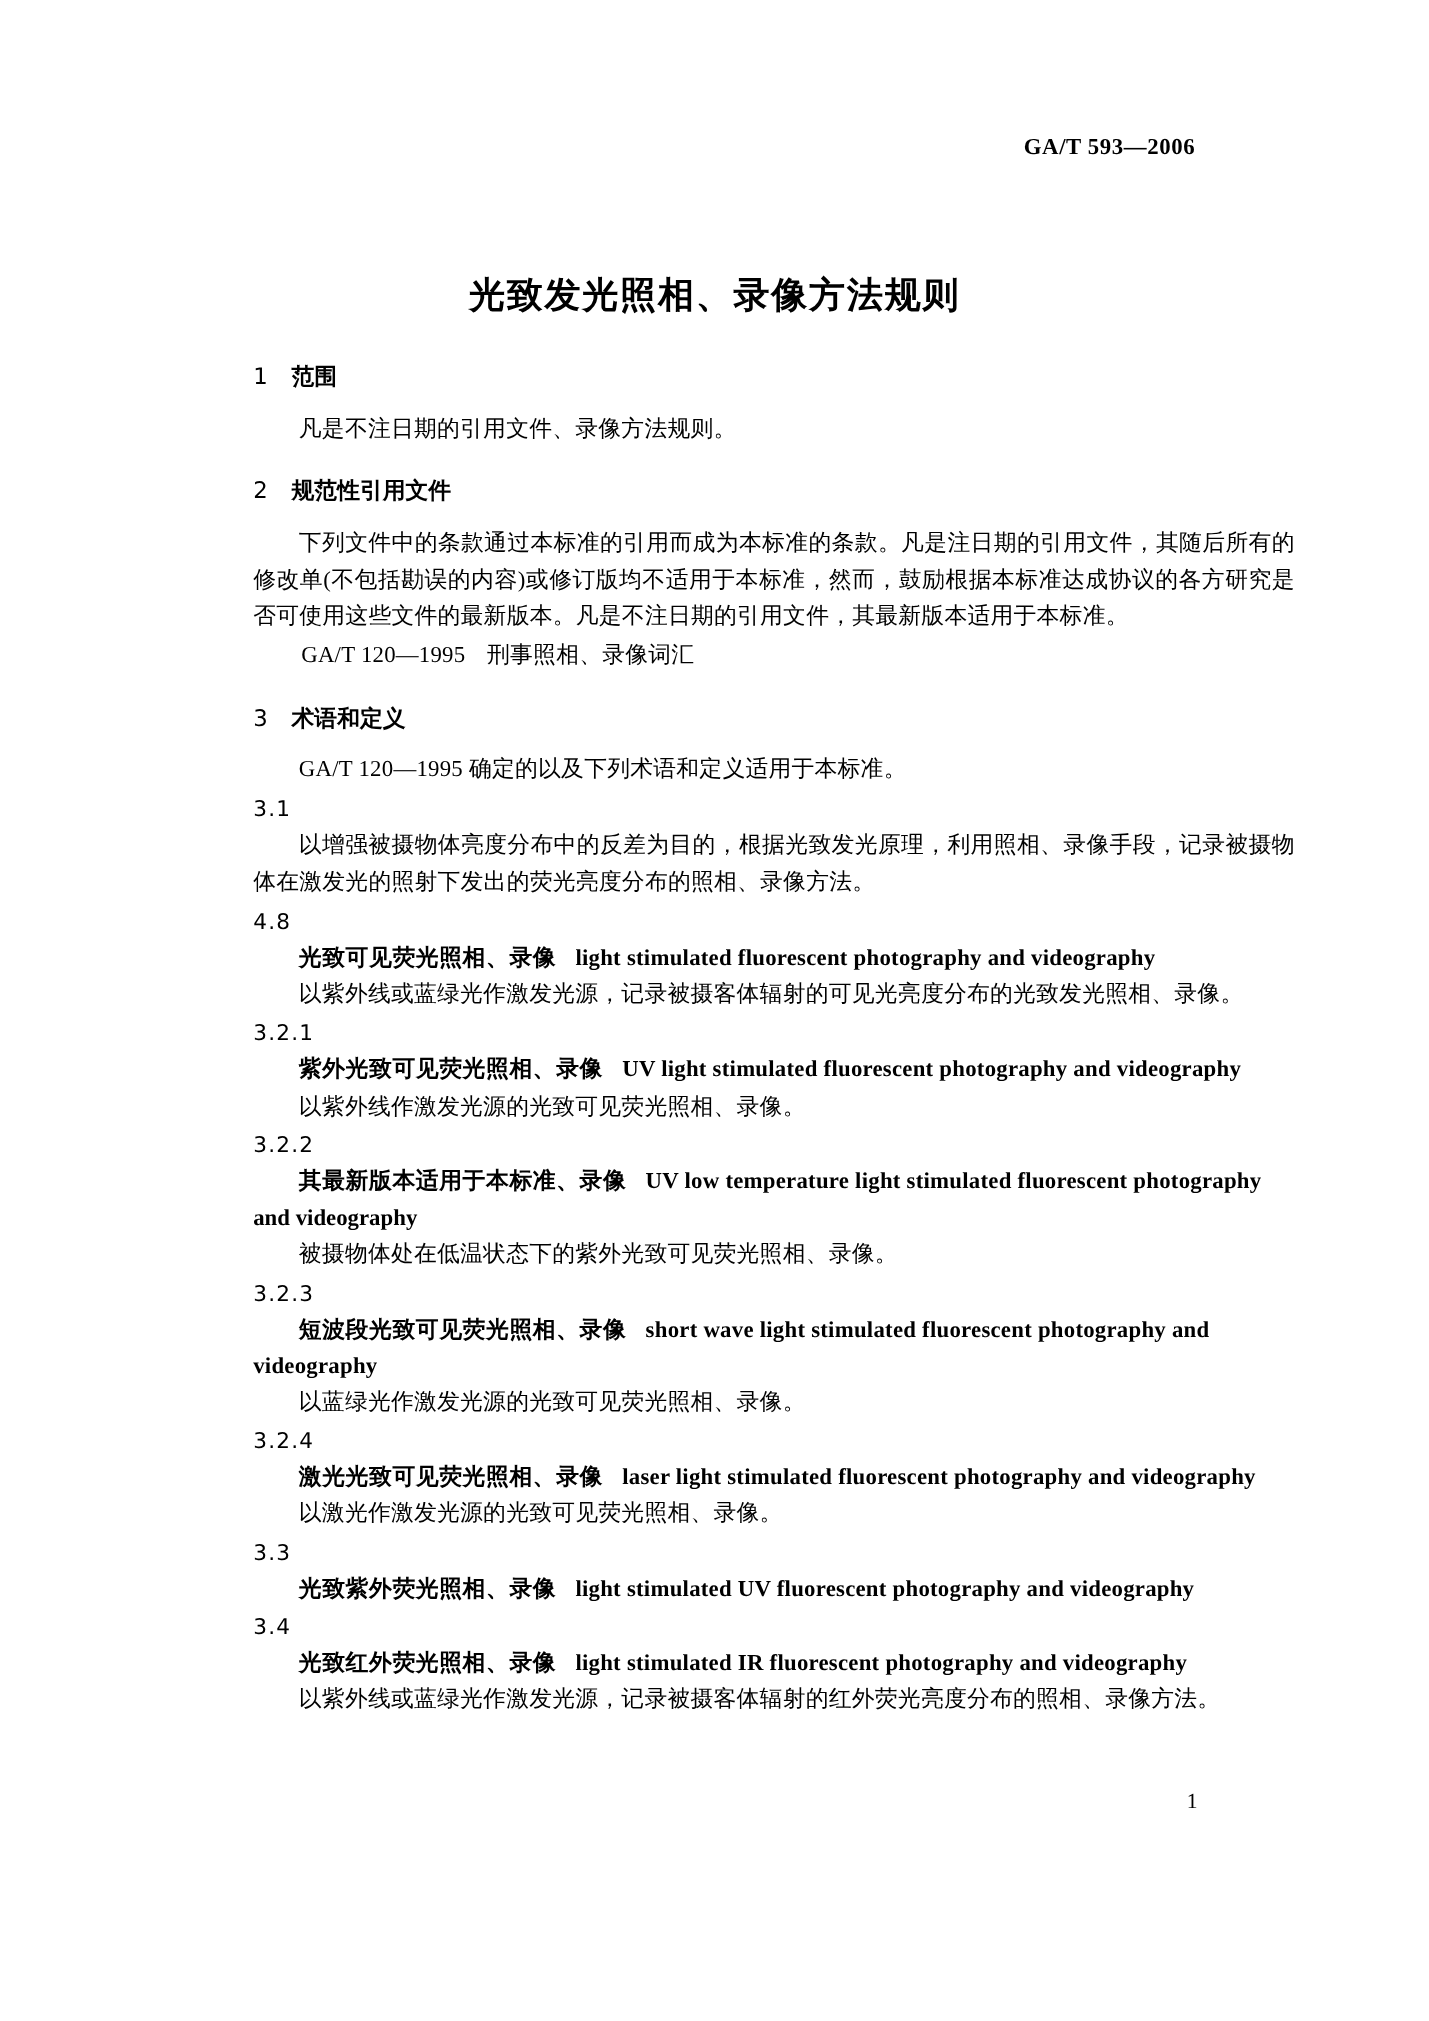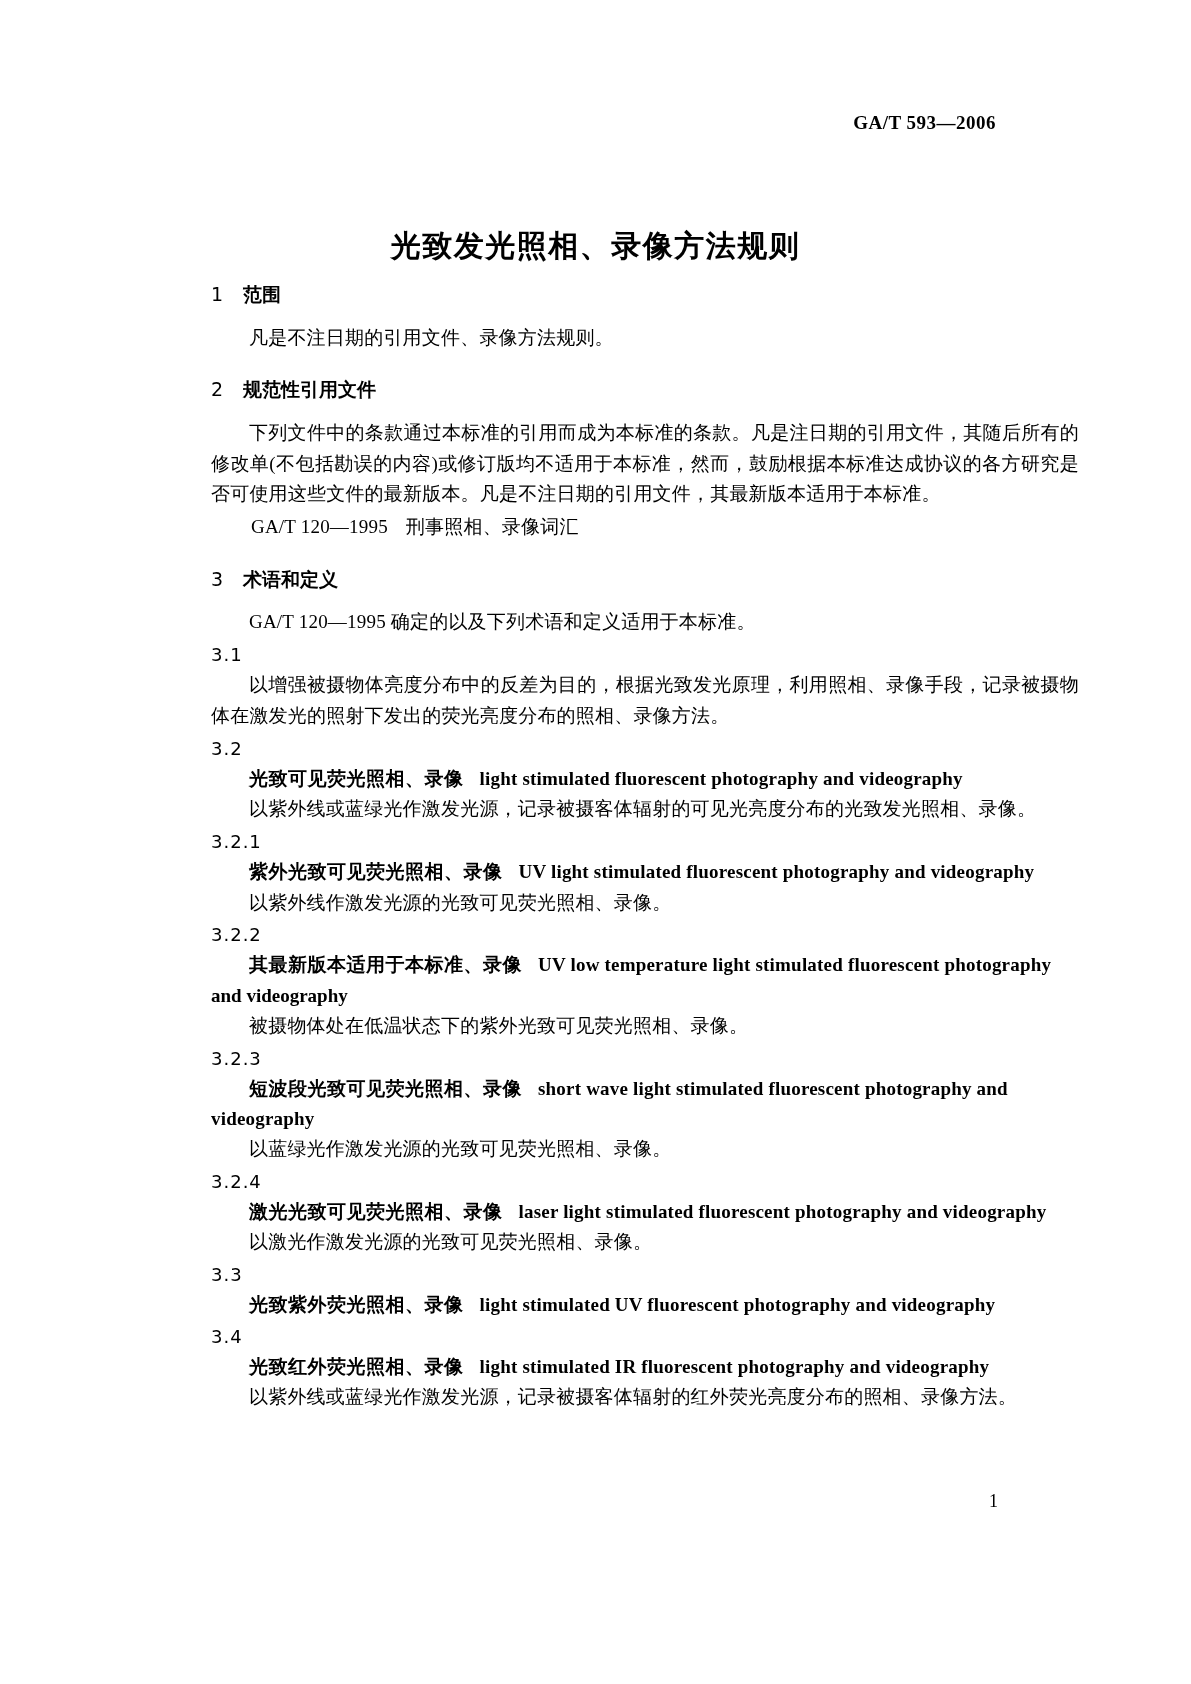--- a/index.html
+++ b/index.html
@@ -40,21 +40,21 @@
     right: 0;
     text-align: center;
     font-family: "DejaVu Sans", "Liberation Sans", sans-serif;
     font-size: 30px;
     font-weight: bold;
     letter-spacing: 1.5px;
   }
   
   .content {
     position: absolute;
-    top: 280px;
+    top: 300px;
     left: 122px;
     width: 868px;
   }
   
   .sec-head {
     font-family: "DejaVu Sans", "Liberation Sans", sans-serif;
     font-size: 19px;
     font-weight: bold;
     margin: 0 0 14px 0;
     line-height: 1.5;
@@ -154,21 +154,21 @@
     <p class="para">GA/T 120—1995 确定的以及下列术语和定义适用于本标准。</p>
 
     <div>
 
       <div>
         <div class="clause-num">3.1</div>
         <p class="para">以增强被摄物体亮度分布中的反差为目的，根据光致发光原理，利用照相、录像手段，记录被摄物体在激发光的照射下发出的荧光亮度分布的照相、录像方法。</p>
       </div>
 
       <div>
-        <div class="clause-num">3.2</div>
+        <div class="clause-num">4.8</div>
         <p class="term-line"><span class="term-cn">光致可见荧光照相、录像</span><span class="term-en">light stimulated fluorescent photography and videography</span></p>
         <p class="para">以紫外线或蓝绿光作激发光源，记录被摄客体辐射的可见光亮度分布的光致发光照相、录像。</p>
       </div>
 
       <div>
         <div class="clause-num">3.2.1</div>
         <p class="term-line"><span class="term-cn">紫外光致可见荧光照相、录像</span><span class="term-en">UV light stimulated fluorescent photography and videography</span></p>
         <p class="para">以紫外线作激发光源的光致可见荧光照相、录像。</p>
       </div>
 

